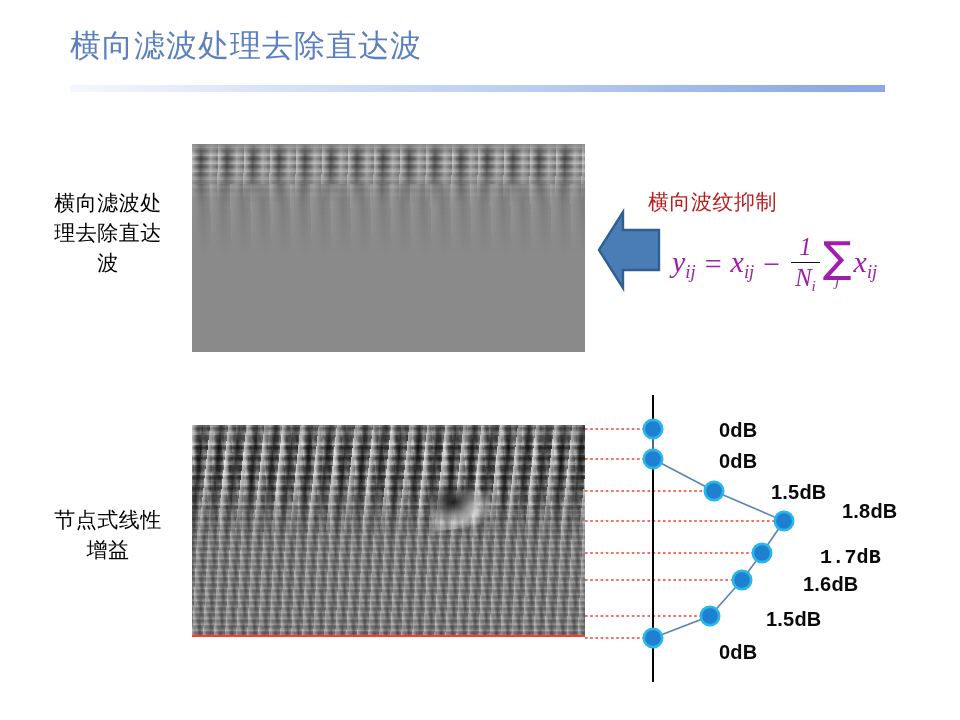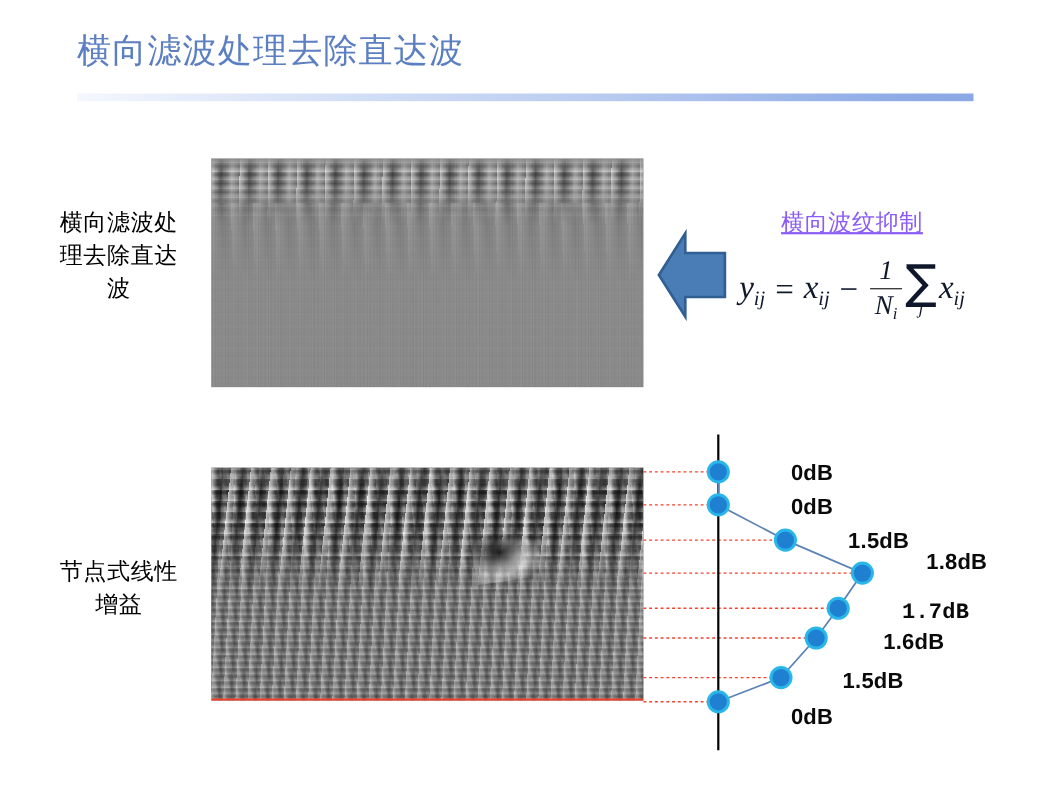--- a/index.html
+++ b/index.html
@@ -155,35 +155,34 @@
     position: absolute;
     left: 597px;
     top: 208px;
     width: 66px;
     height: 84px;
   }
 
   
   #ripple-label {
     position: absolute;
-    left: 710px;
+    left: 648px;
     top: 188px;
     font-size: 21px;
-    color: #8b5cf6;
+    color: #b91c1c;
     letter-spacing: 0.5px;
     white-space: nowrap;
-    text-decoration: underline;
   }
   #formula {
     position: absolute;
     left: 672px;
     top: 224px;
     width: 280px;
     height: 80px;
-    color: #0f172a;
+    color: #a21caf;
   }
   .fml {
     font-family: "Liberation Serif", "DejaVu Serif", serif;
     font-style: italic;
   }
   #formula .eq-row {
     display: flex;
     align-items: center;
     height: 80px;
     font-size: 30px;

